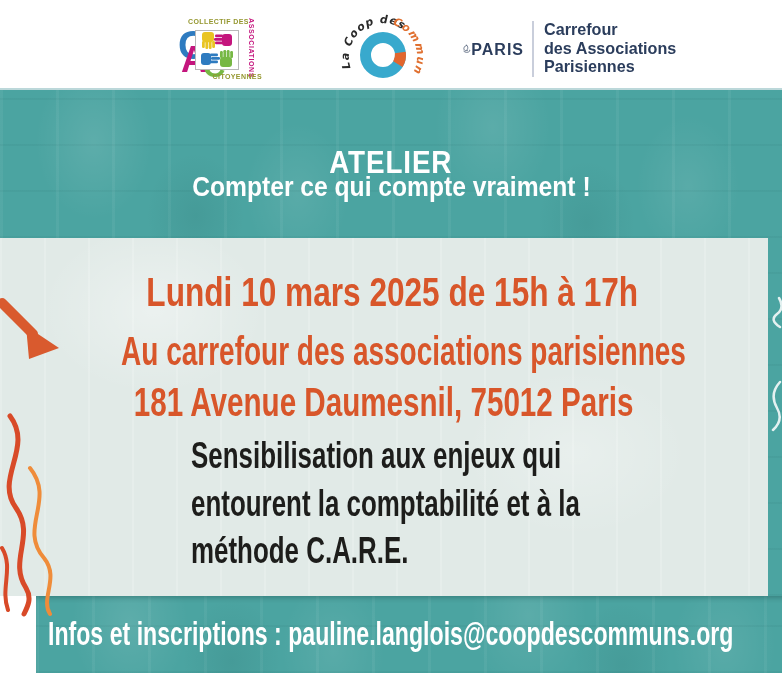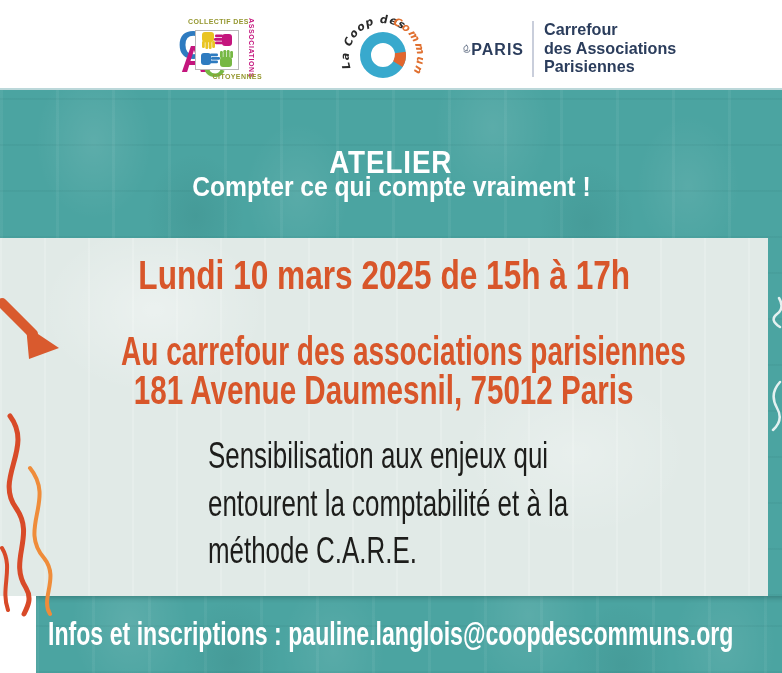--- a/index.html
+++ b/index.html
@@ -62,22 +62,22 @@
     background-image:
       radial-gradient(160px 120px at 20% 20%, rgba(255,255,255,.35), transparent 70%),
       radial-gradient(160px 120px at 75% 60%, rgba(255,255,255,.25), transparent 70%),
       repeating-linear-gradient(90deg, rgba(255,255,255,.18) 0 2px, transparent 2px 44px);
   }
   .orange-line{position:absolute;left:0;width:768px;text-align:center;color:#D8562A;font-weight:bold;font-size:40px;line-height:48px;white-space:nowrap;}
   .orange-line span{display:inline-block;}
   .o-date span{transform:scaleX(.79);}
   .o-venue span{transform:scaleX(.70);}
   .o-addr span{transform:scaleX(.74);}
-  .o-date{top:13px;} .o-venue{top:89px;text-align:right;} .o-addr{top:128px;}
-  .desc{position:absolute;left:208px;top:194px;color:#1D1D1B;font-weight:normal;font-size:36px;line-height:47.5px;white-space:nowrap;}
+  .o-date{top:30px;padding-left:8px;} .o-venue{top:89px;text-align:right;} .o-addr{top:140px;}
+  .desc{position:absolute;left:191px;top:194px;color:#1D1D1B;font-weight:bold;font-size:36px;line-height:47.5px;white-space:nowrap;}
   .desc div{transform:scaleX(.72);transform-origin:left center;}
   
   .footer{position:absolute;left:0;top:596px;width:782px;height:77px;box-shadow:inset 0 5px 5px -3px rgba(0,30,30,.25);margin-left:36px;}
   .footer .contact{position:absolute;left:12px;top:17px;color:#fff;font-weight:bold;font-size:34px;line-height:40px;white-space:nowrap;transform:scaleX(.68);transform-origin:left center;}
   
   .arrow-svg{position:absolute;left:0px;top:295px;z-index:4;}
   .doodle-svg{position:absolute;left:0px;top:408px;z-index:4;}
   .edge-svg{position:absolute;right:0px;top:290px;z-index:4;}
 </style>
 </head>

